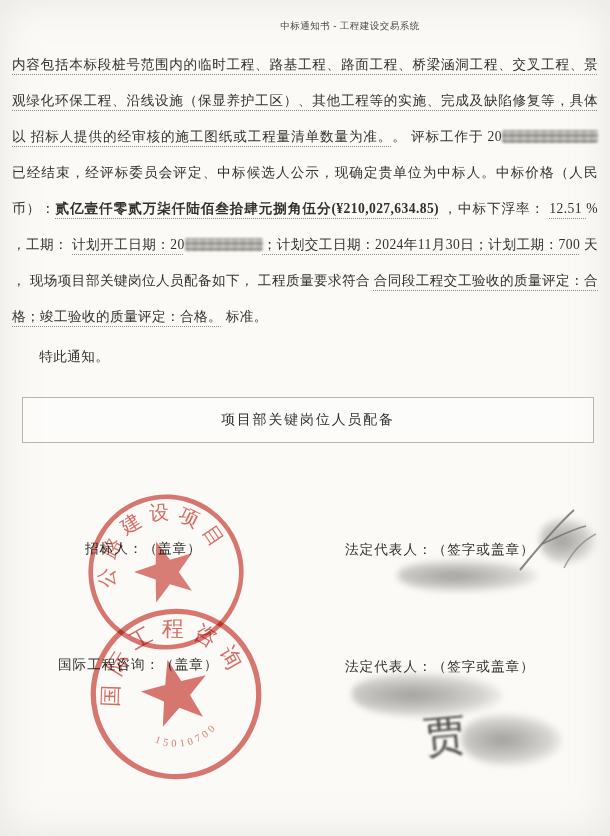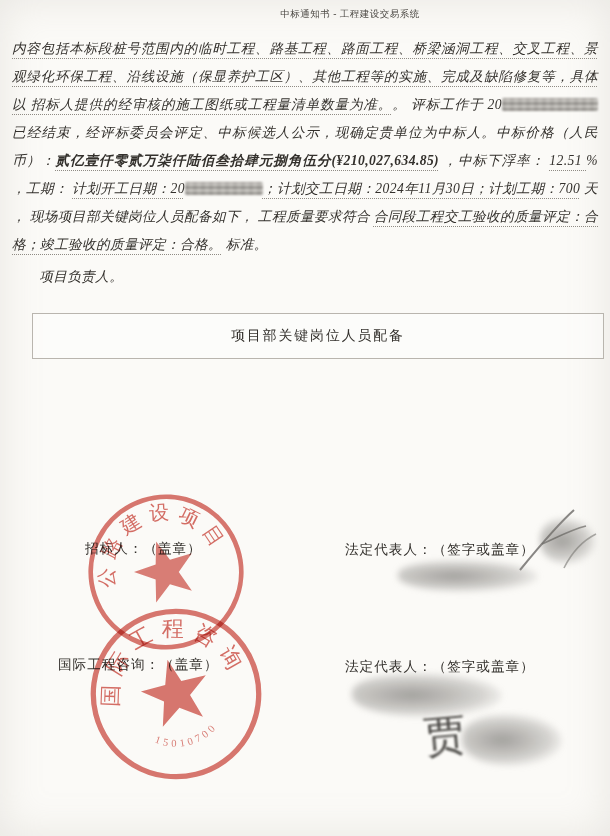--- a/index.html
+++ b/index.html
@@ -7,35 +7,34 @@
     position:relative;
     width:610px;height:836px;
     background:#fbfaf7;
     font-family:"Liberation Serif","DejaVu Serif",serif;
     color:#33302c;
     overflow:hidden;
     box-shadow:inset 0 0 40px rgba(180,175,165,.25);
   }
   
   .doc-header{
-    padding-top:8px;
+    padding-top:20px;
     text-align:center;
     font-size:9.5px;
     color:#4a4742;
     letter-spacing:.5px;
     padding-left:90px;
   }
   
   .doc-body{
     padding:14px 12px 0 12px;
     font-size:13.6px;
-    line-height:28px;
+    line-height:36px;
     text-align:justify;
     letter-spacing:.4px;
-    font-style:italic;
   }
   .doc-body p{margin:0;}
   .para-indent{text-indent:2em;margin-top:4px !important;}
   .u{
     text-decoration:underline dotted #8f8b84 1px;
     text-underline-offset:5px;
   }
   .b{font-weight:bold;}
   
   .redact{
@@ -48,21 +47,21 @@
       repeating-linear-gradient(90deg,#b7b4af 0 4px,#d4d1cc 4px 8px);
     filter:blur(1.2px);
   }
   .rw-lg{width:96px;}
   .rw-md{width:78px;}
   .rw-sm{width:16px;height:15px;}
   .rw-id{width:82px;vertical-align:-3px;}
   
   table.personnel{
     border-collapse:collapse;
-    margin:22px auto 0 32px;
+    margin:22px auto 0 22px;
     width:571px;
     table-layout:fixed;
     font-size:13.5px;
     background:rgba(255,255,255,.4);
   }
   table.personnel td,table.personnel th{
     border:1px solid #b9b5ae;
     text-align:center;
     font-weight:normal;
     padding:0 4px;
@@ -103,21 +102,21 @@
 </style>
 </head>
 <body>
 
 <div id="page">
 
   <div class="doc-header">中标通知书 - 工程建设交易系统</div>
 
   <div class="doc-body">
     <p><span class="u">内容包括本标段桩号范围内的临时工程、路基工程、路面工程、桥梁涵洞工程、交叉工程、景观绿化环保工程、沿线设施（保显养护工区）、其他工程等的实施、完成及缺陷修复等，具体以 招标人提供的经审核的施工图纸或工程量清单数量为准。</span><span>。 评标工作于 20</span><span class="redact rw-lg"></span><span> 已经结束，经评标委员会评定、中标候选人公示，现确定贵单位为中标人。中标价格（人民币）：</span><span class="u b">贰亿壹仟零贰万柒仟陆佰叁拾肆元捌角伍分(¥210,027,634.85)</span><span> ，中标下浮率： </span><span class="u"> 12.51 </span><span>% ，工期： </span><span class="u">计划开工日期：20</span><span class="redact rw-md"></span><span class="u">；计划交工日期：2024年11月30日；计划工期：700</span><span> 天 ， 现场项目部关键岗位人员配备如下， 工程质量要求符合 </span><span class="u">合同段工程交工验收的质量评定：合格；竣工验收的质量评定：合格。</span><span> 标准。</span></p>
-    <p class="para-indent">项目负责人。</p>
+    <p class="para-indent">特此通知。</p>
   </div>
 
   <table class="personnel">
     <colgroup>
       <col class="col1">
         <col class="col2">
         <col class="col3">
         <col class="col4">
     </colgroup>
     <tbody>

